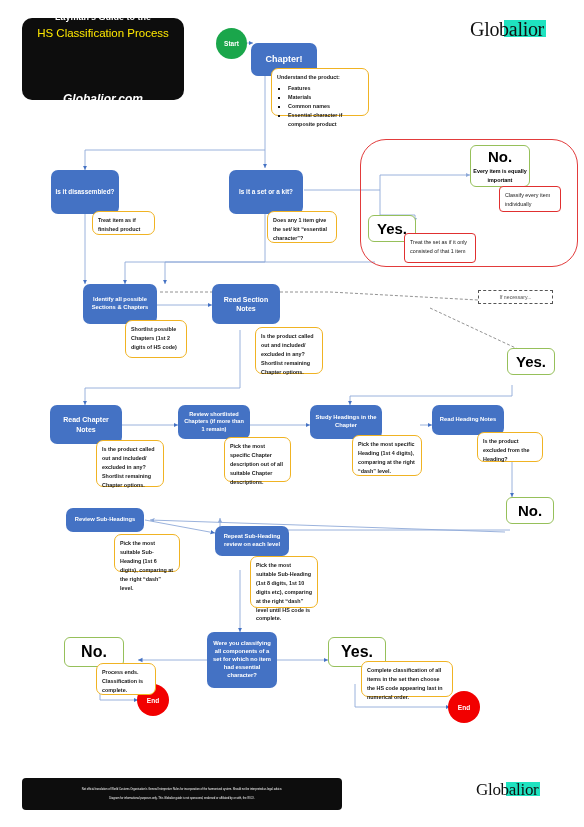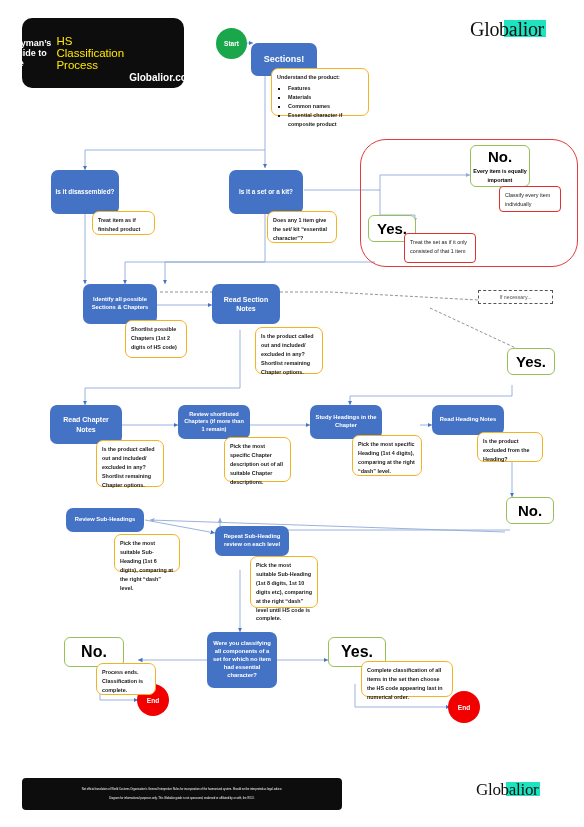--- a/index.html
+++ b/index.html
@@ -1,26 +1,26 @@
 <!DOCTYPE html>
 <html><head>
 <meta charset="utf-8">
 <style>
   html,body{margin:0;padding:0;background:#ffffff;}
   body{width:584px;height:827px;position:relative;overflow:hidden;
        font-family:"Liberation Sans","DejaVu Sans",sans-serif;}
   svg.wires{position:absolute;left:0;top:0;width:584px;height:827px;pointer-events:none;}
 
   
-  .titlecard{position:absolute;left:22px;top:18px;width:162px;height:70px;background:#0d0d0d;
-             border-radius:10px;display:flex;flex-direction:row;align-items:center;
+  .titlecard{position:absolute;left:22px;top:18px;width:162px;height:82px;background:#0d0d0d;
+             border-radius:10px;display:flex;flex-direction:column;align-items:center;
              justify-content:center;gap:5px;}
   .titlecard .l1{color:#ffffff;font-size:9px;font-weight:bold;}
   .titlecard .l2{color:#ffe800;font-size:11.5px;font-weight:normal;}
-  .titlecard .l3{color:#ffffff;font-size:10px;font-weight:bold;margin-top:48px;}
+  .titlecard .l3{color:#ffffff;font-size:12px;font-style:italic;font-weight:bold;margin-top:48px;}
 
   
   .logo{position:absolute;}
   .logo .mark{position:relative;display:inline-block;}
   .logo .teal{position:absolute;right:-2px;top:2px;width:42px;height:17px;background:#1fe3c0;}
   .logo .word{position:relative;font-family:"Liberation Serif","DejaVu Serif",serif;
                color:#111;letter-spacing:-0.3px;}
 
   
   .pbox{position:absolute;background:#4472c4;border-radius:7px;color:#ffffff;font-weight:bold;
@@ -152,21 +152,21 @@
   <span>Start</span>
 </div>
 <div class="circ end" style="left:137px;top:684px;width:32px;height:32px;">
   <span>End</span>
 </div>
 <div class="circ end" style="left:448px;top:691px;width:32px;height:32px;">
   <span>End</span>
 </div>
 
 <div class="pbox" style="left:251px;top:43px;width:66px;height:33px;font-size:9px;">
-  <span>Sections!</span>
+  <span>Chapter!</span>
 </div>
 
 <div class="pbox" style="left:51px;top:170px;width:68px;height:44px;font-size:6.4px;">
   <span>Is it disassembled?</span>
 </div>
 
 <div class="pbox" style="left:229px;top:170px;width:74px;height:44px;font-size:6.4px;">
   <span>Is it a set or a kit?</span>
 </div>
 

